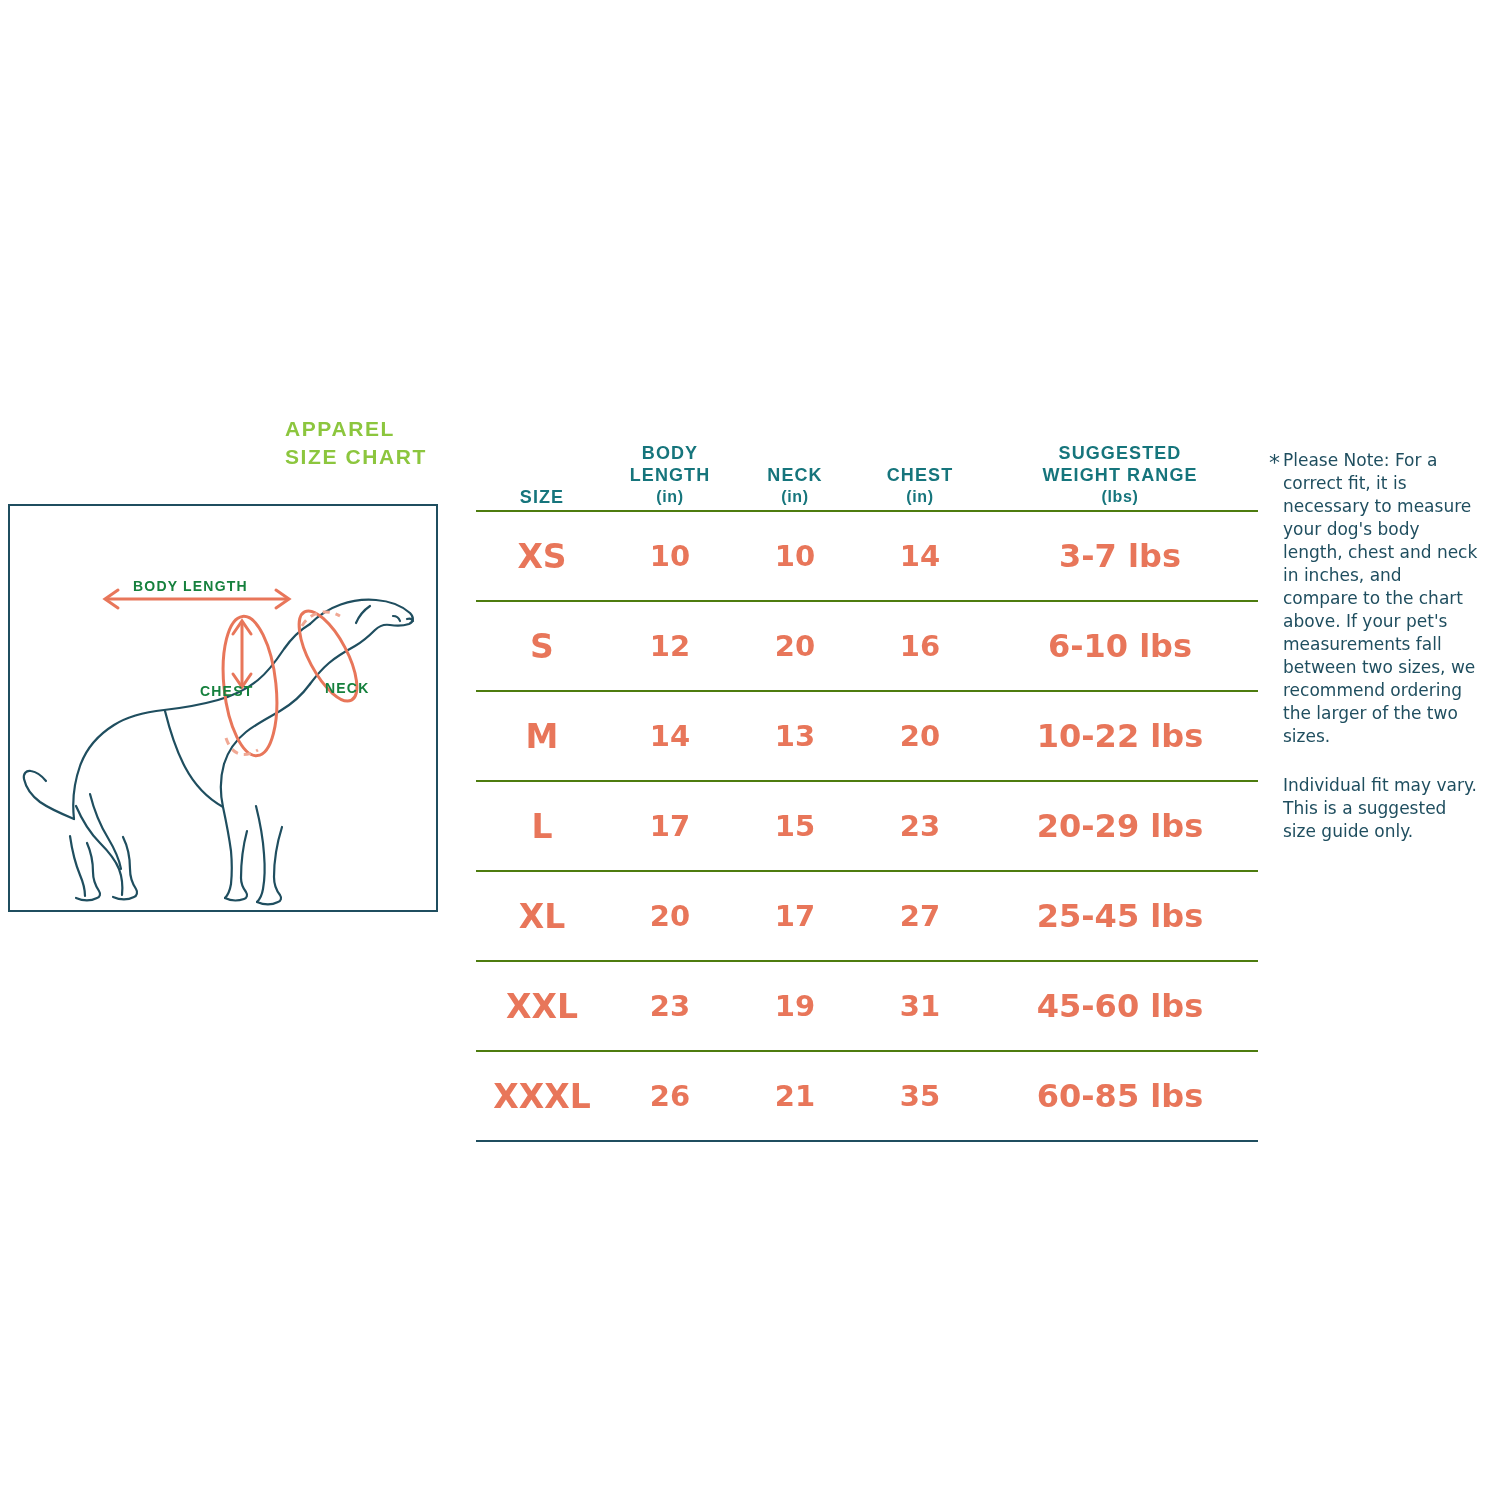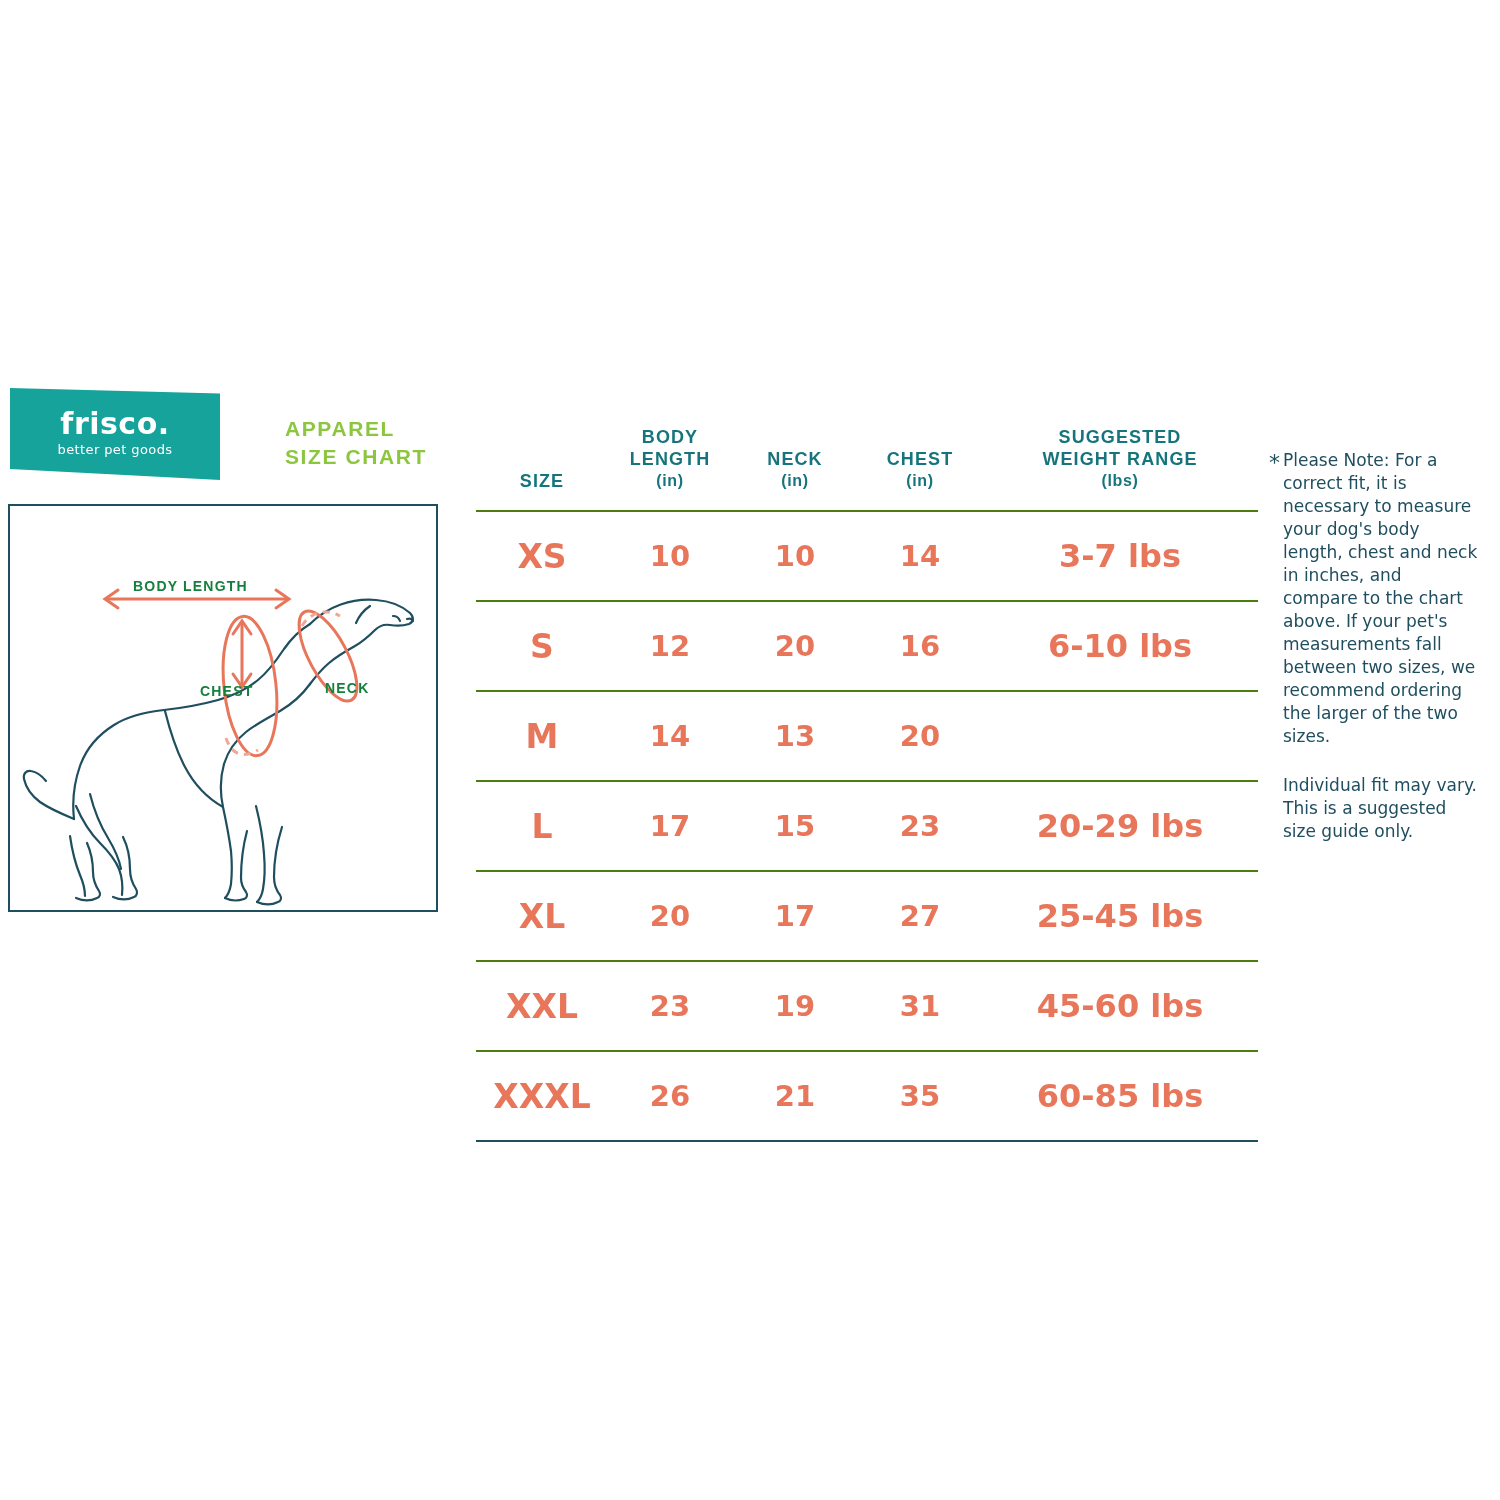--- a/index.html
+++ b/index.html
@@ -106,21 +106,21 @@
     align-items: flex-end;
     height: 95px;
   }
   .thead .th {
     color: #16757c;
     font-weight: bold;
     font-size: 18px;
     letter-spacing: 1.1px;
     text-align: center;
     line-height: 22px;
-    padding-bottom: 18px;
+    padding-bottom: 2px;
   }
   .th .unit {
     display: block;
     font-weight: bold;
     font-size: 16px;
     letter-spacing: 0.6px;
   }
   .col-size   { width: 132px; }
   .col-body   { width: 124px; }
   .col-neck   { width: 126px; }
@@ -163,25 +163,20 @@
     color: #1f4e5f;
   }
   .note p { margin: 0; }
   .note .gap { height: 26px; }
 </style>
 </head>
 <body>
 
 <div class="sheet">
 
-  <div class="logo-wrap">
-    <div class="logo-shape"></div>
-    <div class="logo-name">frisco.</div>
-    <div class="logo-tag">better pet goods</div>
-  </div>
 
   <div class="apparel-title">
     <div>APPAREL</div>
     <div>SIZE  CHART</div>
   </div>
 
   <div class="diagram-box">
     <svg width="426" height="404" viewBox="0 0 426 404">
 
       <g fill="none" stroke="#1f4e5f" stroke-width="2.2" stroke-linecap="round" stroke-linejoin="round">
@@ -288,20 +283,21 @@
       <div class="td col-neck">20</div>
       <div class="td col-chest">16</div>
       <div class="td weight col-weight">6-10 lbs</div>
     </div>
 
     <div class="row">
       <div class="td size col-size">M</div>
       <div class="td col-body">14</div>
       <div class="td col-neck">13</div>
       <div class="td col-chest">20</div>
+      <div class="td weight col-weight">10-22 lbs</div>
     </div>
 
     <div class="row">
       <div class="td size col-size">L</div>
       <div class="td col-body">17</div>
       <div class="td col-neck">15</div>
       <div class="td col-chest">23</div>
       <div class="td weight col-weight">20-29 lbs</div>
     </div>
 

